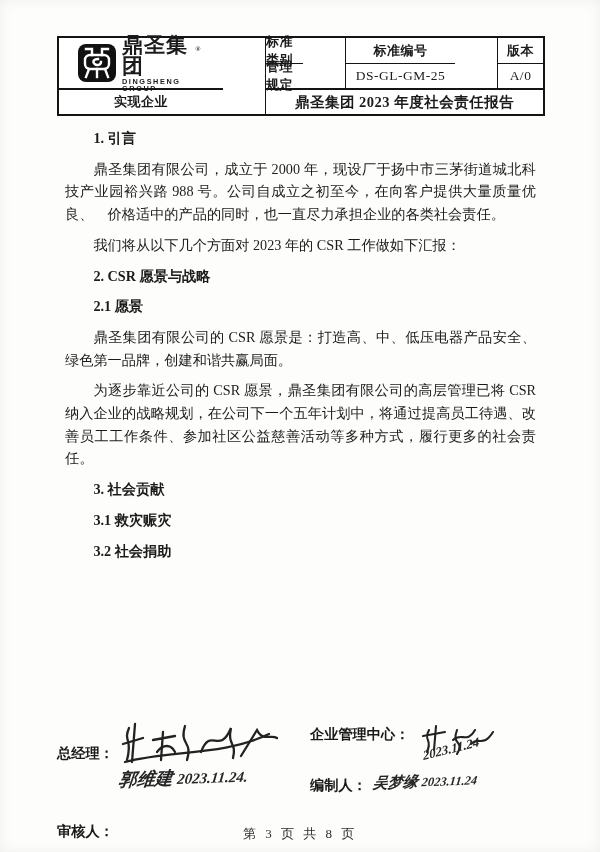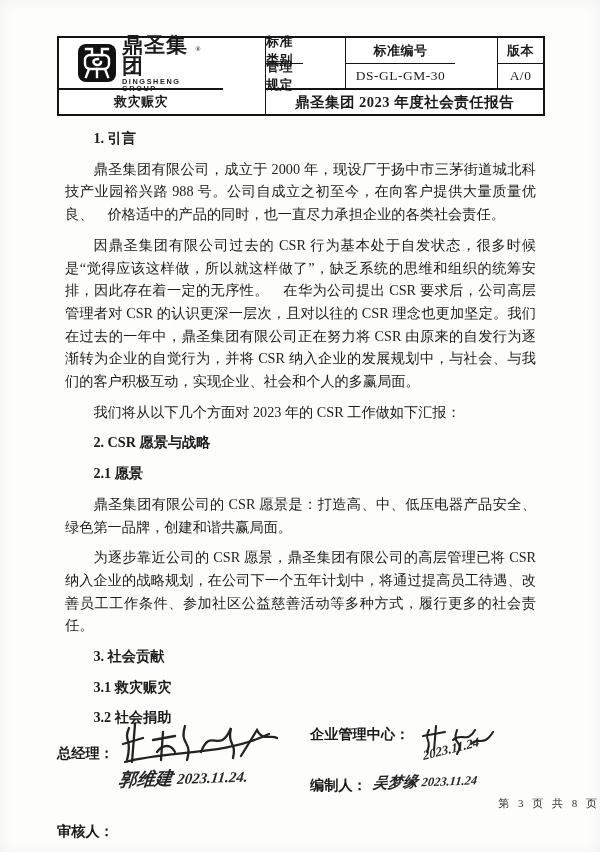--- a/index.html
+++ b/index.html
@@ -54,22 +54,22 @@
   .hw{
     position:absolute;color:#262626;font-weight:bold;font-style:italic;
     transform:rotate(-2deg) skewX(-8deg);transform-origin:left center;
     white-space:nowrap;
   }
   .sig-svg{position:absolute;}
   .hw-date{font-weight:bold;font-style:italic;color:#262626;}
 
   
   .footer{
-    position:absolute;left:0;top:796px;width:100%;text-align:right;
-    font-size:11px;letter-spacing:3px;color:#2c2c2c;
+    position:absolute;left:0;top:825px;width:100%;text-align:center;
+    font-size:13px;letter-spacing:3px;color:#2c2c2c;
   }
 </style>
 </head>
 <body>
 
 <div class="page">
 
   <div class="htable">
 
     <div class="cell logo-cell">
@@ -90,31 +90,30 @@
         <span class="logo-en">DINGSHENG GROUP</span>
       </div>
       <span class="reg">®</span>
     </div>
 
     <div class="cell bl">标准类别</div>
     <div class="cell bl">标准编号</div>
     <div class="cell bl">版本</div>
 
     <div class="cell bl bt">管理规定</div>
-    <div class="cell bl bt code">DS-GL-GM-30</div>
+    <div class="cell bl bt code">DS-GL-GM-25</div>
     <div class="cell bl bt code">A/0</div>
 
-    <div class="cell bt2">救灾赈灾</div>
+    <div class="cell bt2">实现企业</div>
     <div class="cell bt2 bl title-cell" style="grid-column:2/5;">鼎圣集团 2023 年度社会责任报告</div>
   </div>
 
   <div class="doc-body">
     <p class="blk h">1. 引言</p>
     <p class="blk">鼎圣集团有限公司，成立于 2000 年，现设厂于扬中市三茅街道城北科技产业园裕兴路 988 号。公司自成立之初至今，在向客户提供大量质量优良、　价格适中的产品的同时，也一直尽力承担企业的各类社会责任。</p>
-    <p class="blk">因鼎圣集团有限公司过去的 CSR 行为基本处于自发状态，很多时候是“觉得应该这样做，所以就这样做了”，缺乏系统的思维和组织的统筹安排，因此存在着一定的无序性。　在华为公司提出 CSR 要求后，公司高层管理者对 CSR 的认识更深一层次，且对以往的 CSR 理念也更加坚定。我们在过去的一年中，鼎圣集团有限公司正在努力将 CSR 由原来的自发行为逐渐转为企业的自觉行为，并将 CSR 纳入企业的发展规划中，与社会、与我们的客户积极互动，实现企业、社会和个人的多赢局面。</p>
     <p class="blk">我们将从以下几个方面对 2023 年的 CSR 工作做如下汇报：</p>
     <p class="blk h">2. CSR 愿景与战略</p>
     <p class="blk h">2.1 愿景</p>
     <p class="blk">鼎圣集团有限公司的 CSR 愿景是：打造高、中、低压电器产品安全、绿色第一品牌，创建和谐共赢局面。</p>
     <p class="blk">为逐步靠近公司的 CSR 愿景，鼎圣集团有限公司的高层管理已将 CSR 纳入企业的战略规划，在公司下一个五年计划中，将通过提高员工待遇、改善员工工作条件、参加社区公益慈善活动等多种方式，履行更多的社会责任。</p>
     <p class="blk h">3. 社会贡献</p>
     <p class="blk h">3.1 救灾赈灾</p>
     <p class="blk h">3.2 社会捐助</p>
   </div>
 

